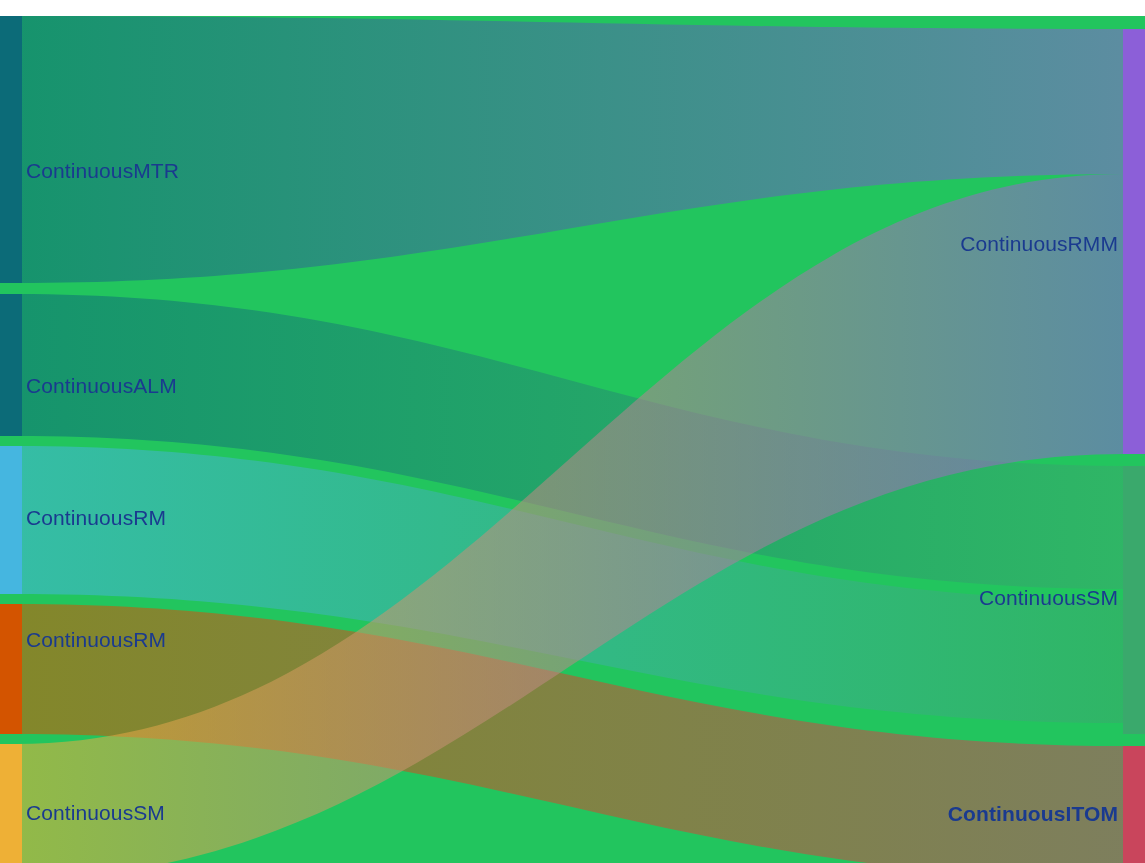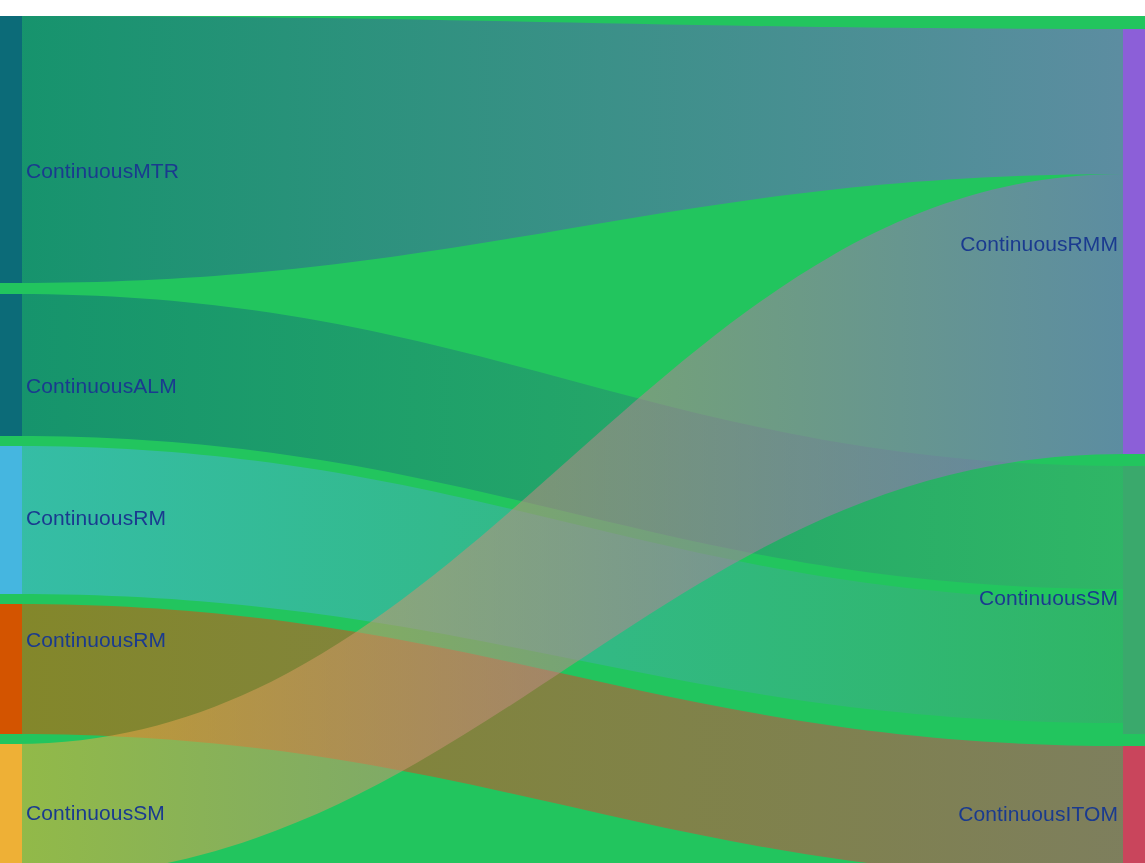--- a/index.html
+++ b/index.html
@@ -58,14 +58,14 @@
   </svg>
 
   <div class="nlabel left" style="left:26px;top:143px;">ContinuousMTR</div>
   <div class="nlabel left" style="left:26px;top:358px;">ContinuousALM</div>
   <div class="nlabel left" style="left:26px;top:490px;">ContinuousRM</div>
   <div class="nlabel left" style="left:26px;top:612px;">ContinuousRM</div>
   <div class="nlabel left" style="left:26px;top:785px;">ContinuousSM</div>
 
   <div class="nlabel right" style="right:27px;top:216px;">ContinuousRMM</div>
   <div class="nlabel right" style="right:27px;top:570px;">ContinuousSM</div>
-  <div class="nlabel right" style="right:27px;top:786px;">ContinuousITOM</div>
+  <div class="nlabel right" style="right:27px;top:786px;font-weight:bold;">ContinuousITOM</div>
 </div>
 
 </body></html>

